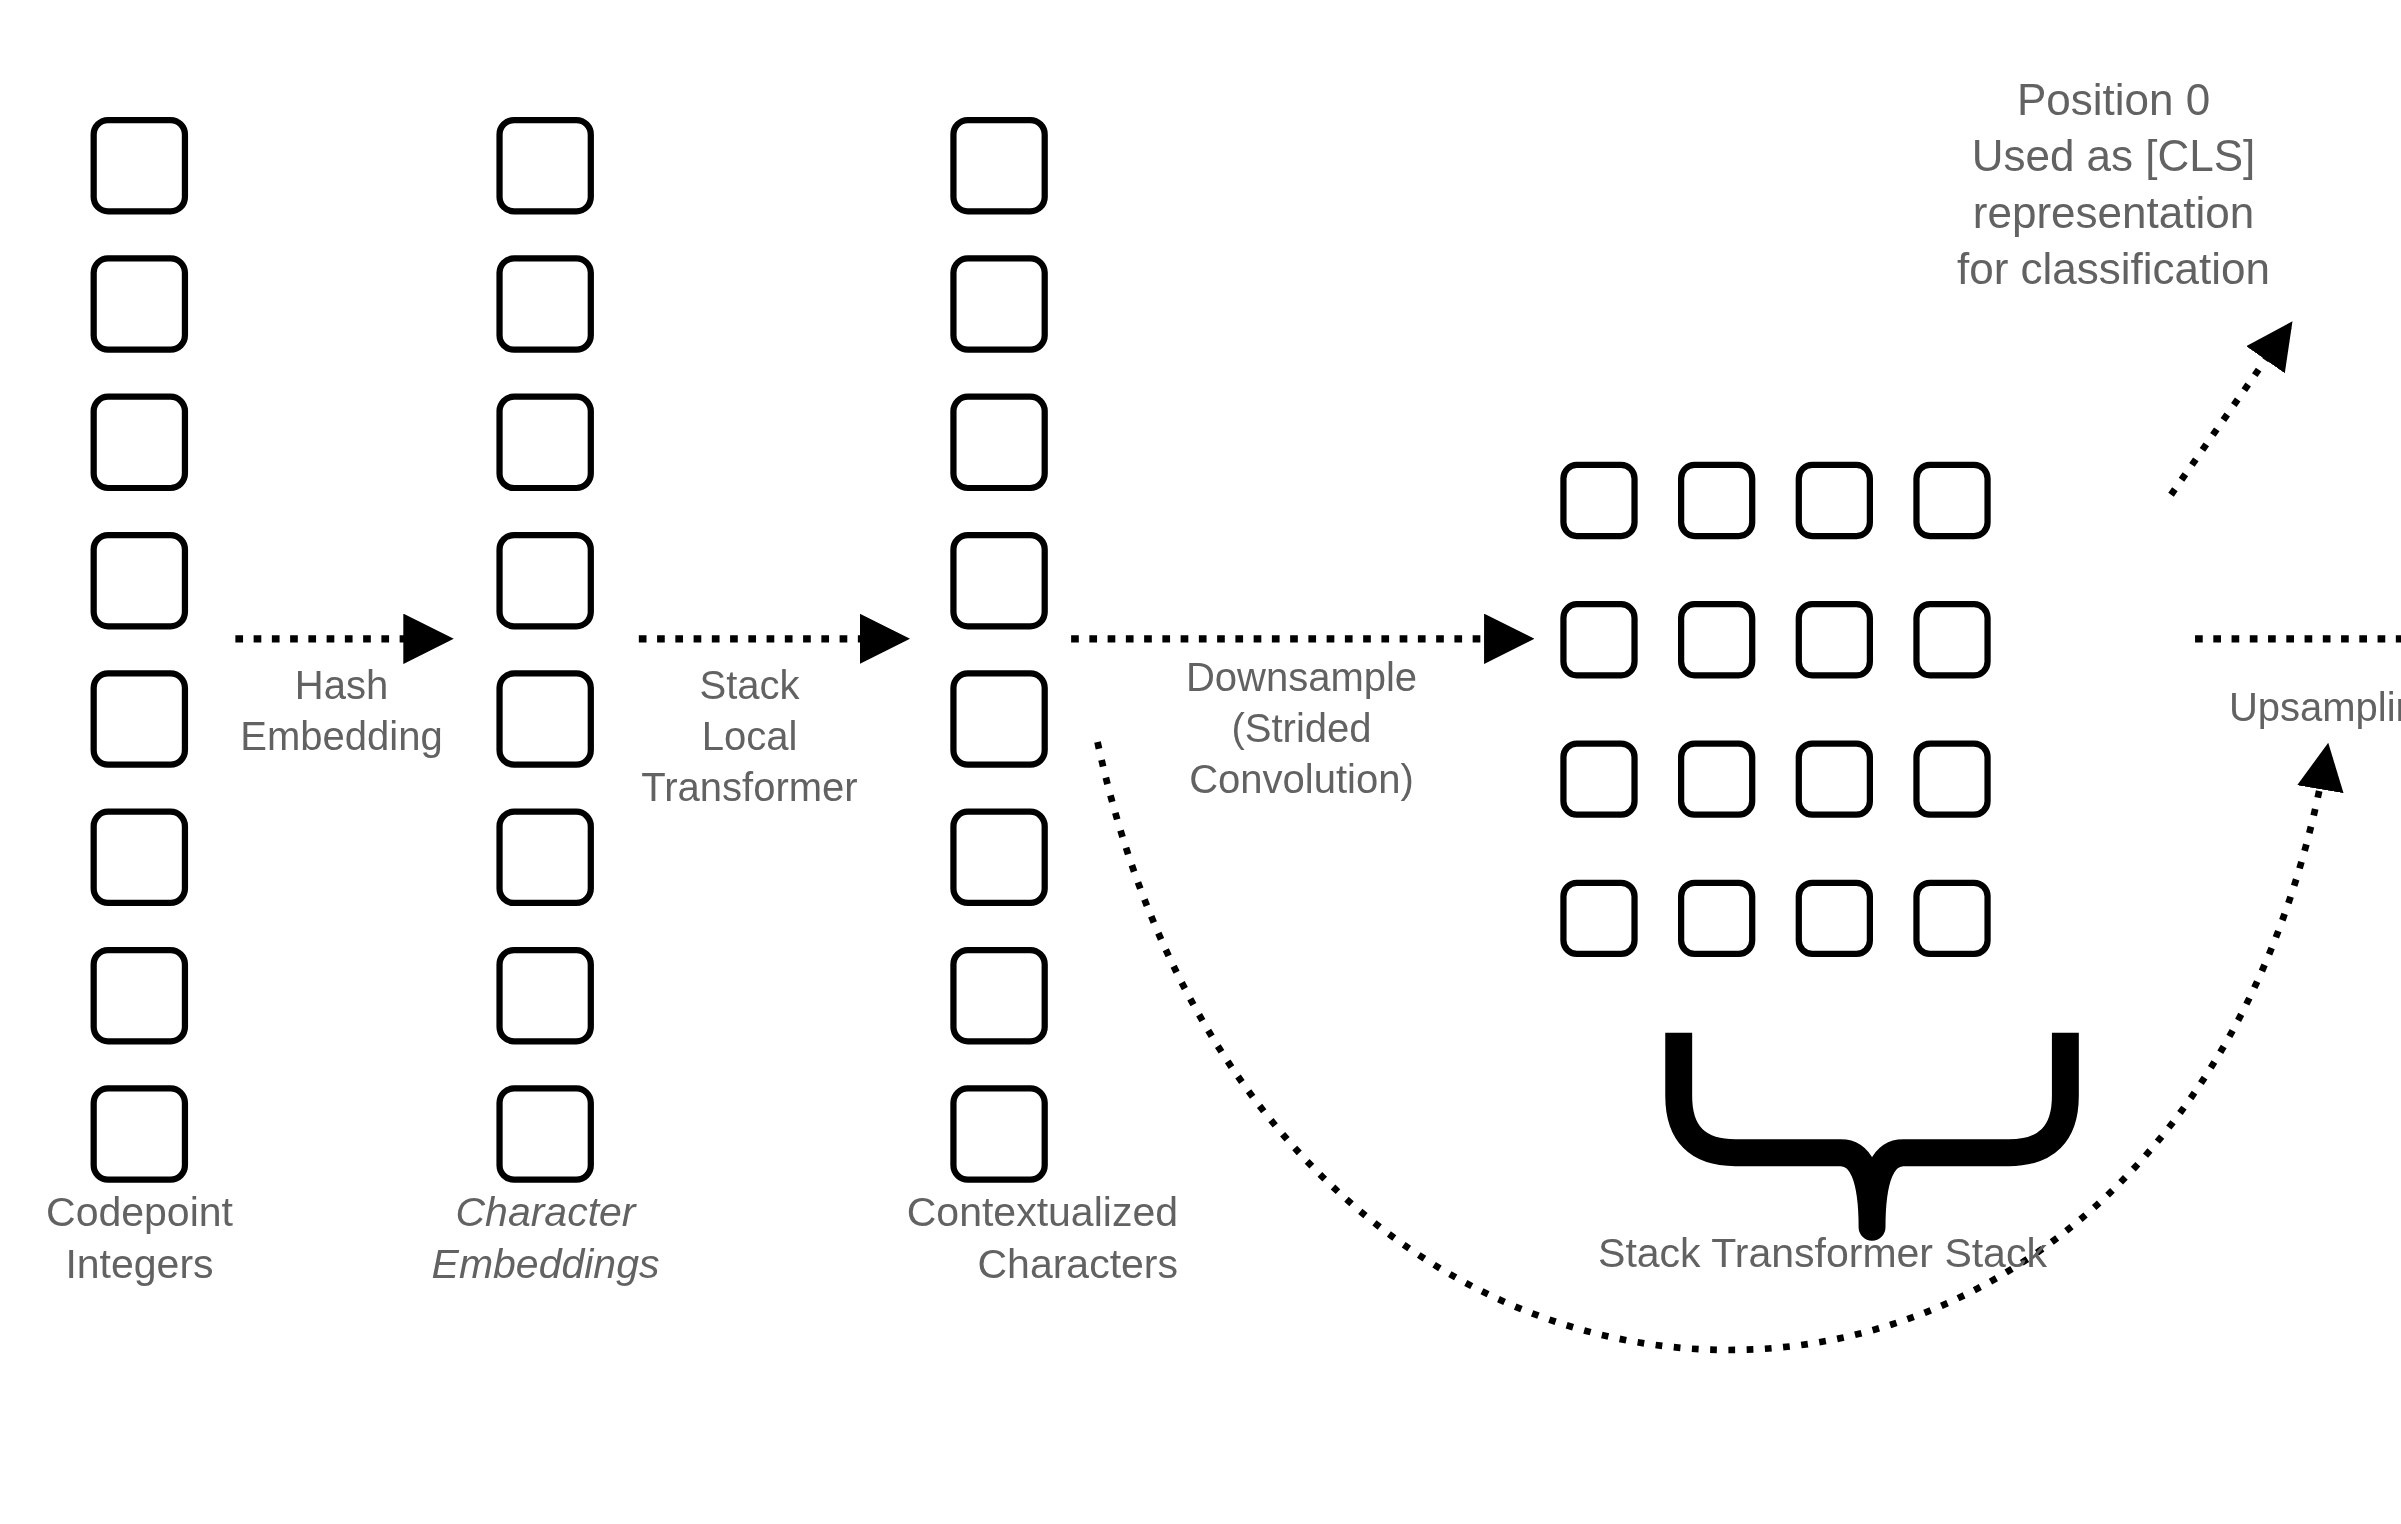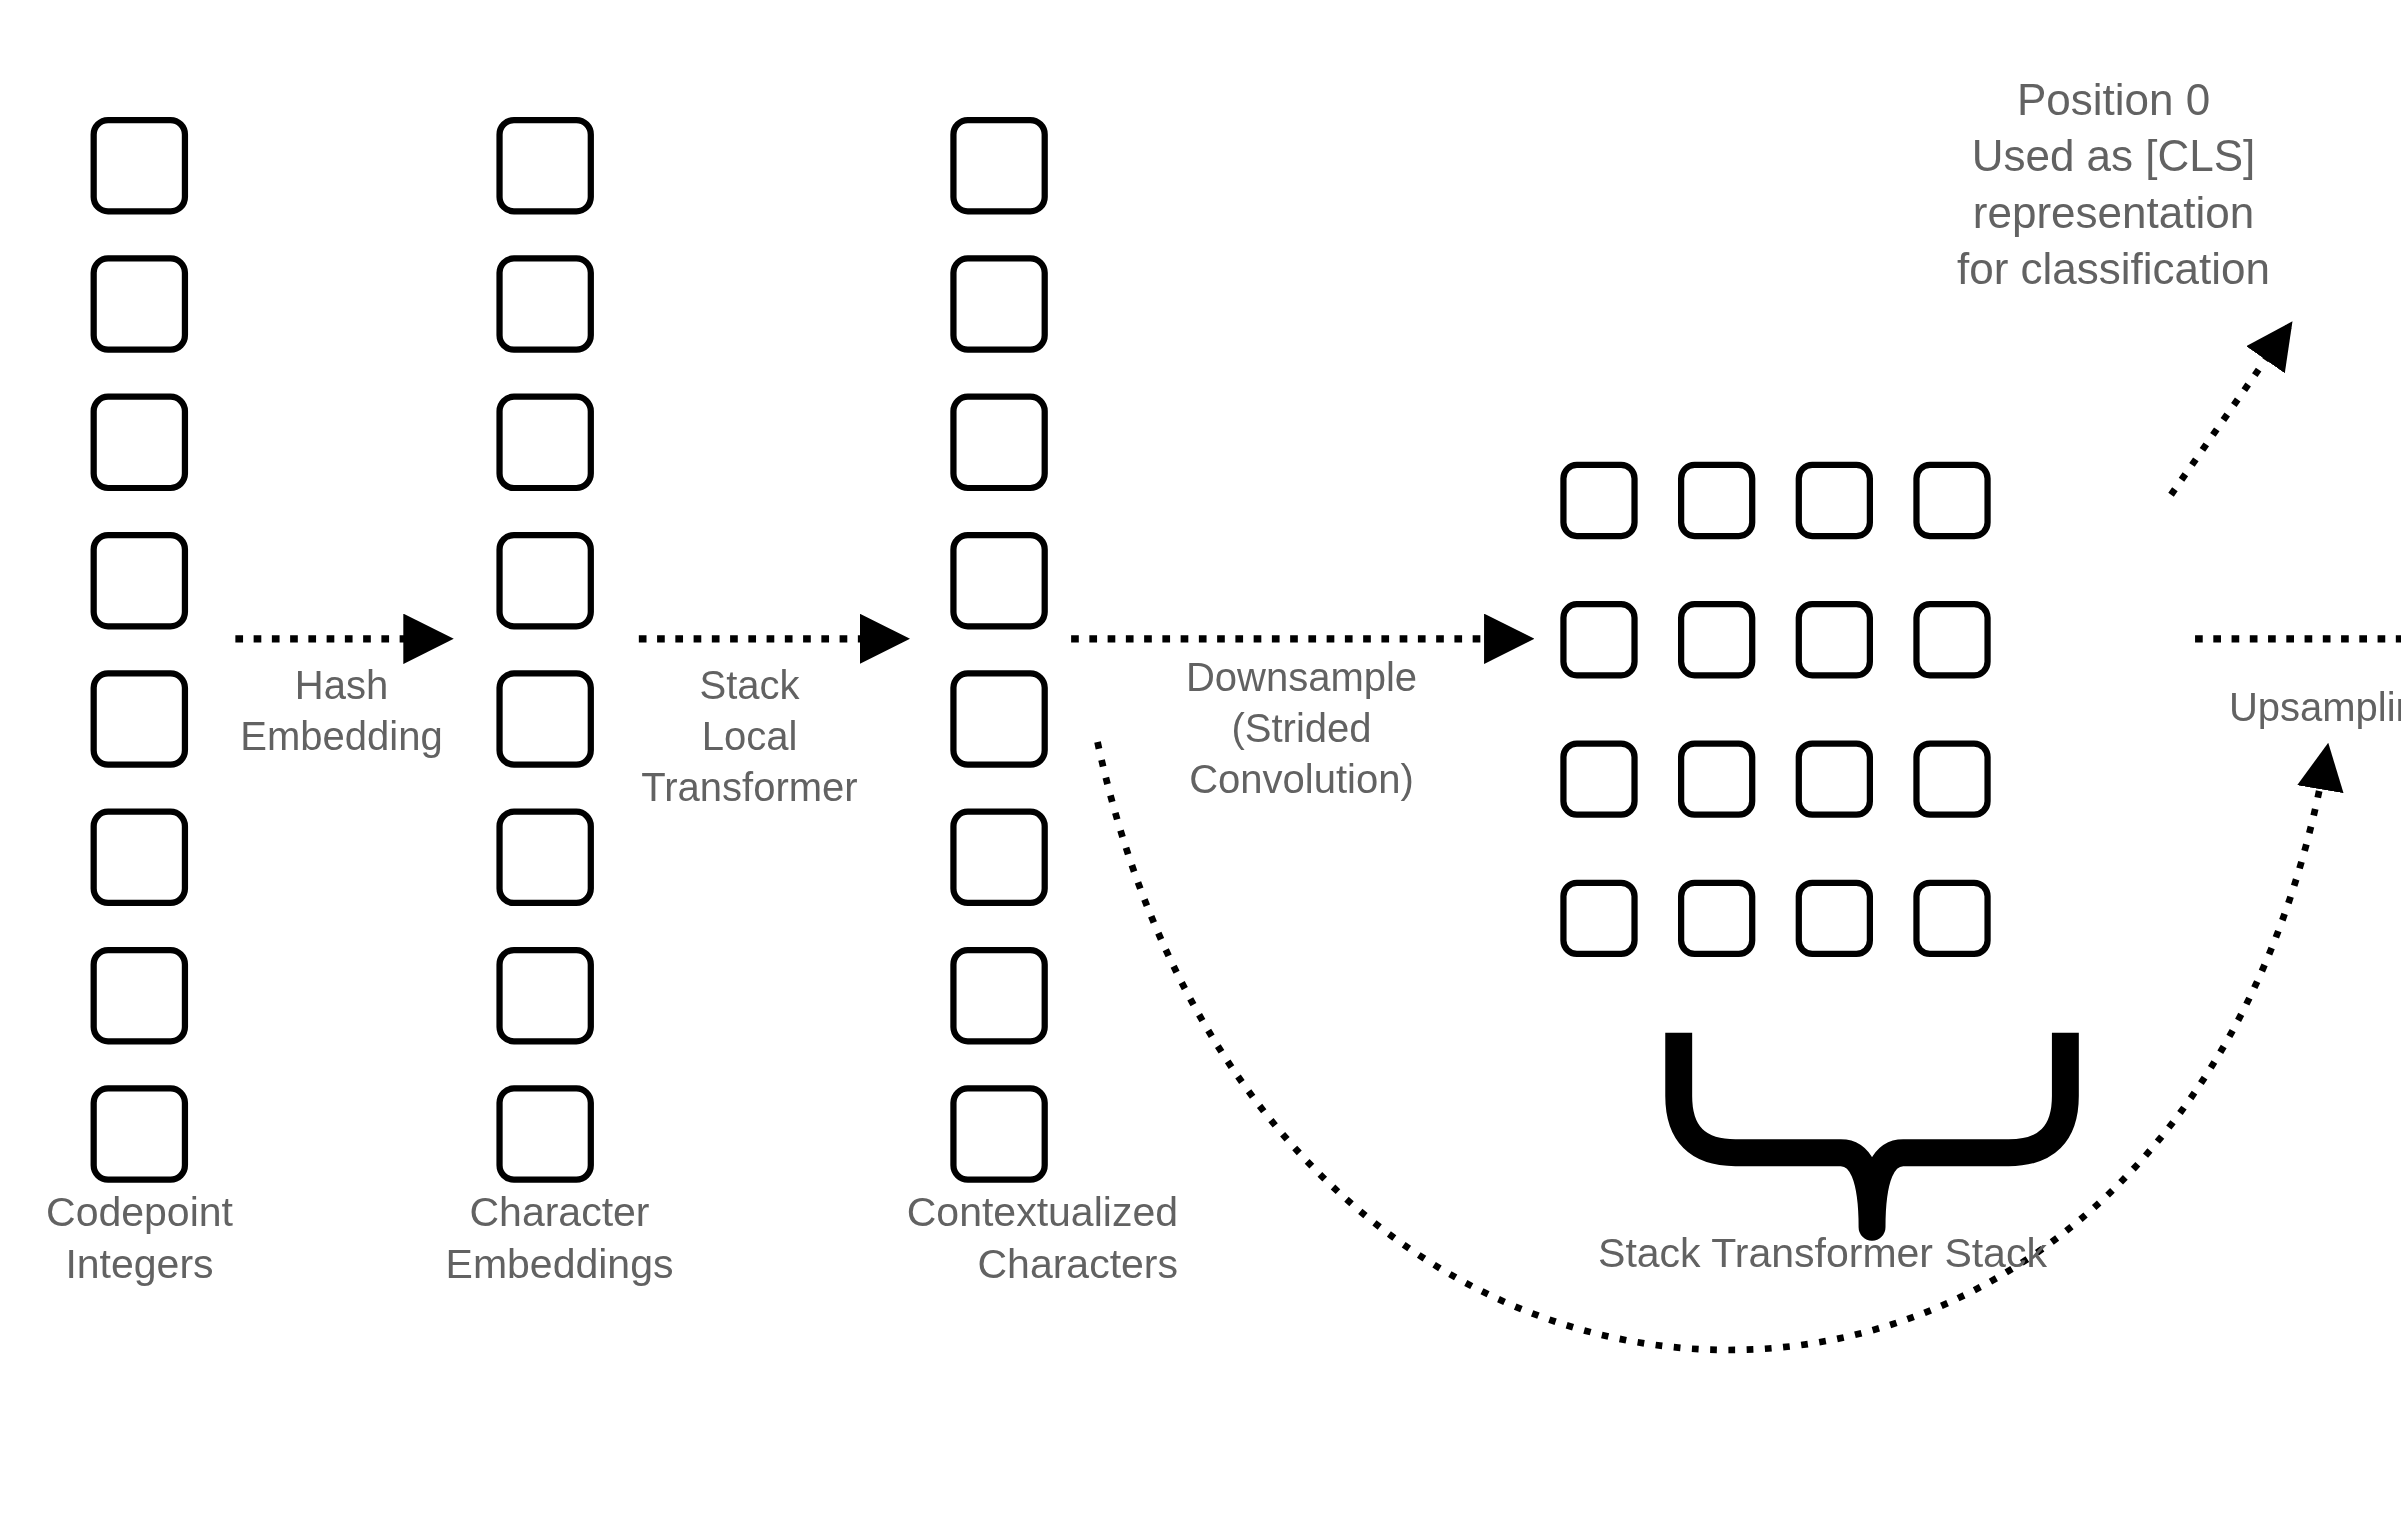--- a/index.html
+++ b/index.html
@@ -103,21 +103,21 @@
         <line x1="2230" y1="1330" x2="3180" y2="1330" stroke="#000000" stroke-width="15" stroke-dasharray="16 22" stroke-linecap="butt" marker-end="url(#ah)"></line>
         <line x1="4570" y1="1330" x2="5230" y2="1330" stroke="#000000" stroke-width="15" stroke-dasharray="16 22" stroke-linecap="butt" marker-end="url(#ah)"></line>
         <line x1="5640" y1="1330" x2="6190" y2="1330" stroke="#000000" stroke-width="15" stroke-dasharray="16 22" stroke-linecap="butt" marker-end="url(#ah)"></line>
         <line x1="4520" y1="1030" x2="4765" y2="680" stroke="#000000" stroke-width="14" stroke-dasharray="14 24" stroke-linecap="butt" marker-end="url(#ah)"></line>
         <path d="M 2285 1545 C 2650 3230, 4560 3230, 4845 1560" fill="none" stroke="#000000" stroke-width="14" stroke-dasharray="14 24" stroke-linecap="butt" marker-end="url(#ah)"></path>
       </g>
   </svg>
 
   <div class="lbl col-lbl" id="L-col0" style="left:0px;top:1186px;width:279px;">Codepoint
 Integers</div>
-  <div class="lbl col-lbl" id="L-col1" style="left:420px;top:1186px;width:279px;">Character
+  <div class="lbl col-lbl" id="L-col1" style="left:406px;top:1186px;width:279px;font-style:italic;">Character
 Embeddings</div>
   <div class="lbl col-lbl" id="L-col2" style="left:832px;top:1186px;width:346px;text-align:right;">Contextualized
 Characters</div>
 
   <div class="lbl col-lbl" id="L-grid" style="left:1580px;top:1227px;width:485px;">Stack Transformer Stack</div>
 
   <div class="lbl arrow-lbl" id="L-a0" style="left:202px;top:660px;width:279px;">Hash
 Embedding</div>
   <div class="lbl arrow-lbl" id="L-a1" style="left:620px;top:660px;width:259px;">Stack
 Local

